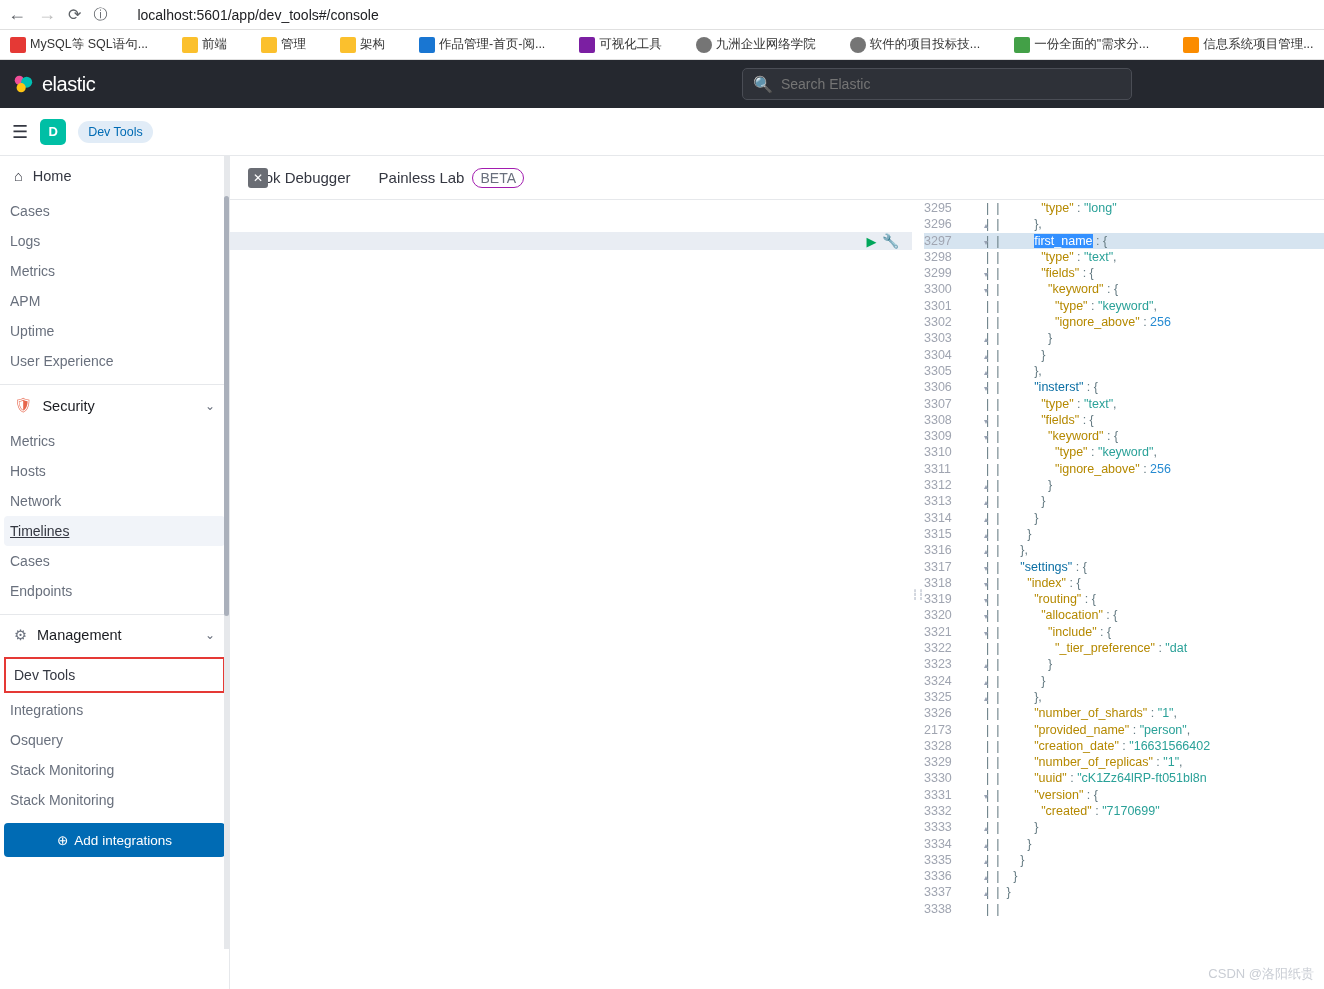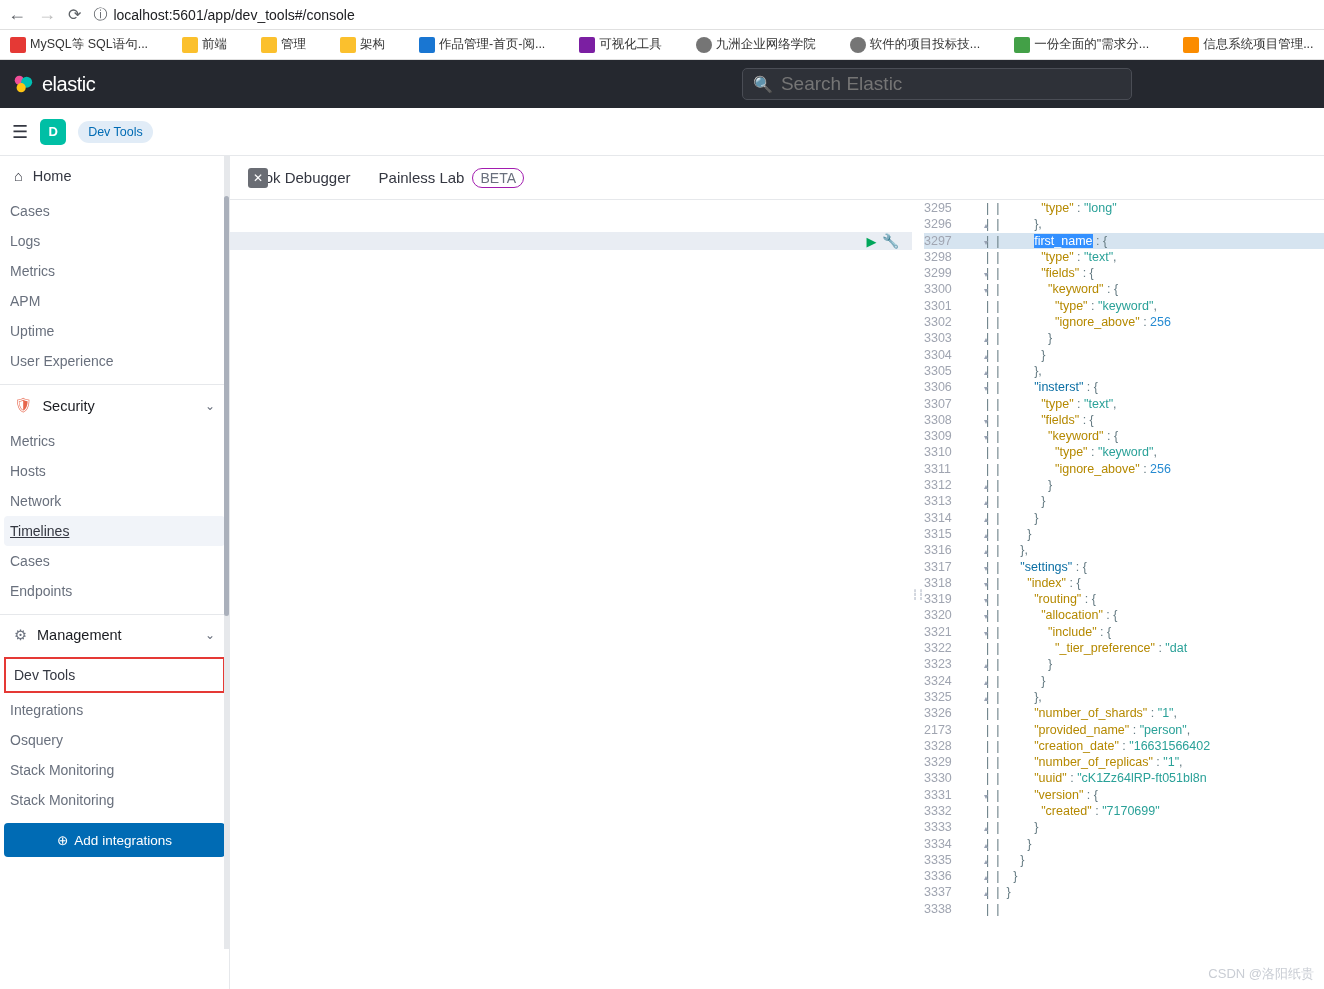--- a/index.html
+++ b/index.html
@@ -4,21 +4,21 @@
 <style>
 * { margin: 0; padding: 0; box-sizing: border-box; font-family: -apple-system, BlinkMacSystemFont, "Segoe UI", Helvetica, Arial, sans-serif; }
 body { width: 1324px; height: 989px; overflow: hidden; background: #fff; }
 
 
 .browser-bar { height: 30px; display: flex; align-items: center; padding: 0 8px; gap: 12px; border-bottom: 1px solid #e0e0e0; }
 .nav-arrow { color: #5f6368; font-size: 18px; cursor: pointer; }
 .nav-arrow.disabled { color: #bdbdbd; }
 .reload { color: #5f6368; font-size: 16px; cursor: pointer; }
 .url-box { display: flex; align-items: center; gap: 6px; color: #5f6368; font-size: 14px; }
-.url-text { color: #202124; }
+.url-text { color: #202124; margin-left: 24px; }
 
 
 .bookmarks { height: 30px; display: flex; align-items: center; gap: 34px; padding: 0 10px; font-size: 12.5px; color: #333; border-bottom: 1px solid #e0e0e0; }
 .bm { display: flex; align-items: center; gap: 4px; cursor: pointer; white-space: nowrap; }
 .bm-ico { width: 16px; height: 16px; display: inline-flex; align-items: center; justify-content: center; border-radius: 2px; font-size: 10px; color: #fff; }
 .bm-ico.red { background: #e53935; }
 .bm-ico.yellow { background: #fbc02d; }
 .bm-ico.blue { background: #1976d2; }
 .bm-ico.purple { background: #7b1fa2; color:#fff; }
 .bm-ico.gray { background: #757575; border-radius:50%; }
@@ -26,21 +26,21 @@
 .bm-ico.orange { background: #fb8c00; }
 .bm-ico.pink { background:#ff5722; }
 
 
 .elastic-hdr { height: 48px; background: #25282f; display: flex; align-items: center; padding: 0 12px; justify-content: space-between; }
 .elastic-logo { display: flex; align-items: center; gap: 8px; }
 .logo-mark { width: 22px; height: 22px; position:relative; }
 .logo-text { color: #fff; font-size: 20px; font-weight: 500; letter-spacing: -0.5px; }
 .search-wrap { flex: 0 0 390px; margin-right: 180px; }
 .search-box { width: 100%; height: 32px; background: #2e3138; border: 1px solid #4a4d55; border-radius: 5px; display: flex; align-items: center; padding: 0 10px; gap: 8px; }
-.search-box input { background: transparent; border: none; outline: none; color: #98a2b3; font-size: 19px; width: 100%; }
+.search-box input { background: transparent; border: none; outline: none; color: #98a2b3; font-size: 14px; width: 100%; }
 .search-ico { color: #98a2b3; }
 
 
 .sub-hdr { height: 48px; display: flex; align-items: center; padding: 0 12px; gap: 12px; border-bottom: 1px solid #e6e8eb; }
 .hamburger { font-size: 18px; color: #343741; cursor: pointer; }
 .avatar { width: 26px; height: 26px; background: #00bfa5; color: #fff; border-radius: 5px; display: flex; align-items: center; justify-content: center; font-size: 13px; font-weight: 600; }
 .badge-devtools { background: #e1ecf7; color: #006bb4; padding: 4px 10px; border-radius: 12px; font-size: 12.5px; cursor: pointer; }
 
 
 .main { display: flex; height: calc(989px - 30px - 30px - 48px - 48px); }

